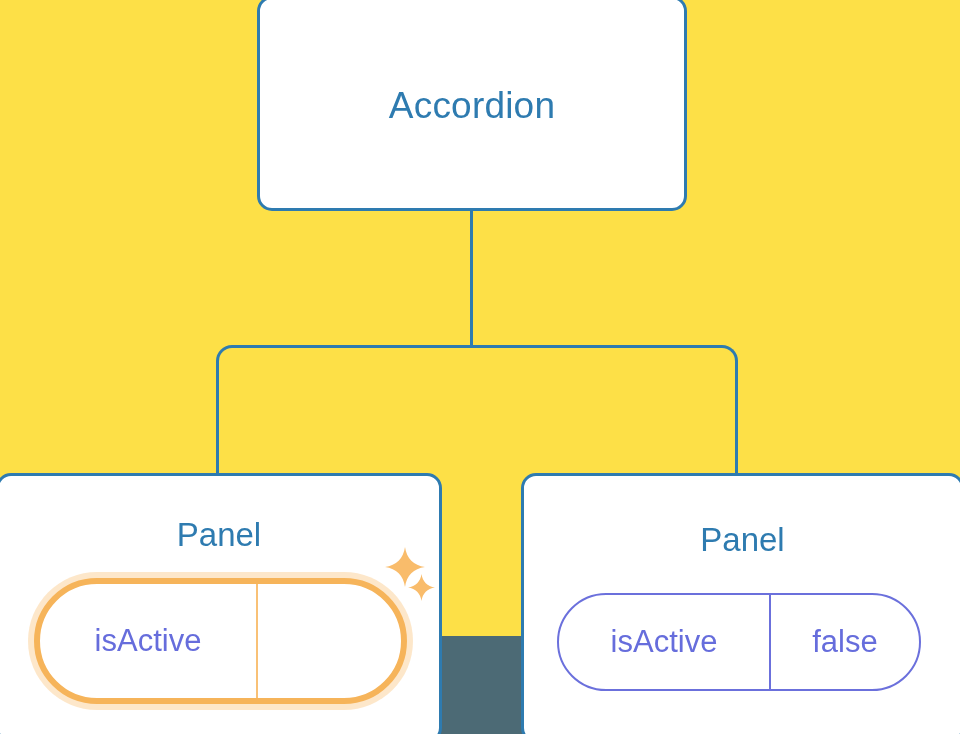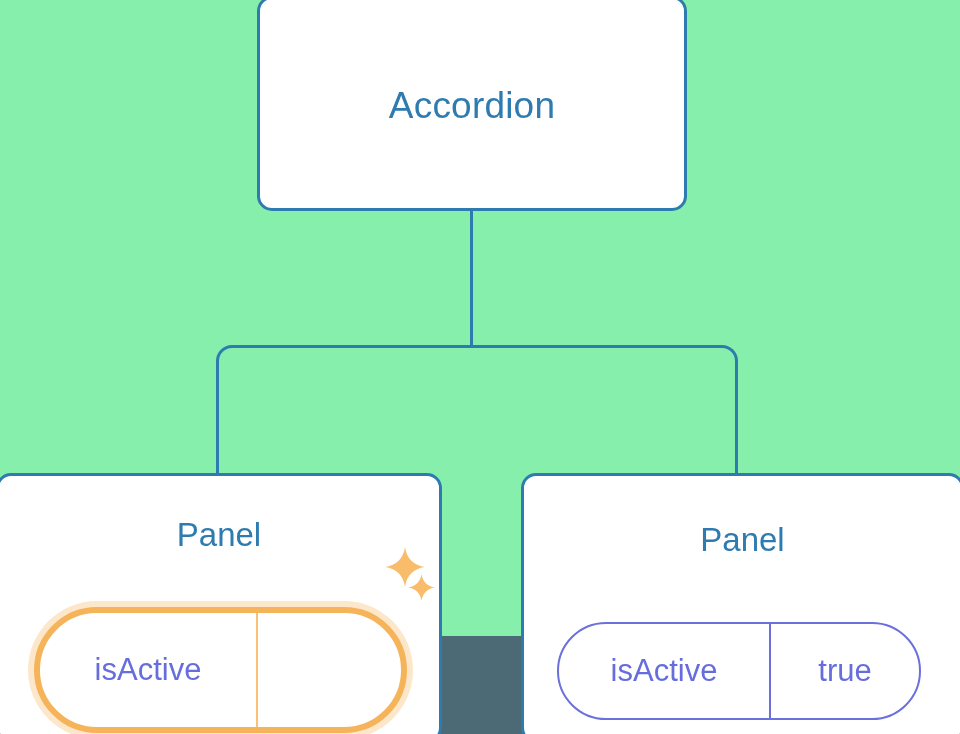--- a/index.html
+++ b/index.html
@@ -10,21 +10,21 @@
     width: 960px;
     height: 734px;
     overflow: hidden;
     font-family: "Liberation Sans", sans-serif;
     background: #4c6a75;
   }
   #stage {
     position: relative;
     width: 960px;
     height: 636px;
-    background: #86efac;
+    background: #fde047;
   }
 
   
   .conn {
     position: absolute;
     background: #2e7bb0;
   }
   #conn-trunk {
     left: 470px;
     top: 209px;
@@ -106,21 +106,20 @@
     pointer-events: none;
   }
 
   
   .pill {
     position: absolute;
     display: flex;
     align-items: stretch;
     box-sizing: border-box;
     background: #ffffff;
-    margin-top: 29px;
   }
   .pill-cell {
     display: flex;
     align-items: center;
     justify-content: center;
     white-space: nowrap;
     box-sizing: border-box;
   }
 
   
@@ -204,16 +203,16 @@
     <path d="M13.5 0 C14.6 7.7 19.3 12.4 27 13.5 C19.3 14.6 14.6 19.3 13.5 27 C12.4 19.3 7.7 14.6 0 13.5 C7.7 12.4 12.4 7.7 13.5 0 Z" fill="#f9bc6b"></path>
   </svg>
 
   <div class="node" id="node-panel-right"></div>
   <div class="panel-title-wrap">
     <div class="panel-title" style="left:521px; width:443px; top:523px;">Panel</div>
   </div>
 
   <div class="pill" id="pill-right">
     <div class="pill-cell pill-key">isActive</div>
-    <div class="pill-cell pill-val">true</div>
+    <div class="pill-cell pill-val">false</div>
   </div>
 
 </div>
 
 </body></html>

